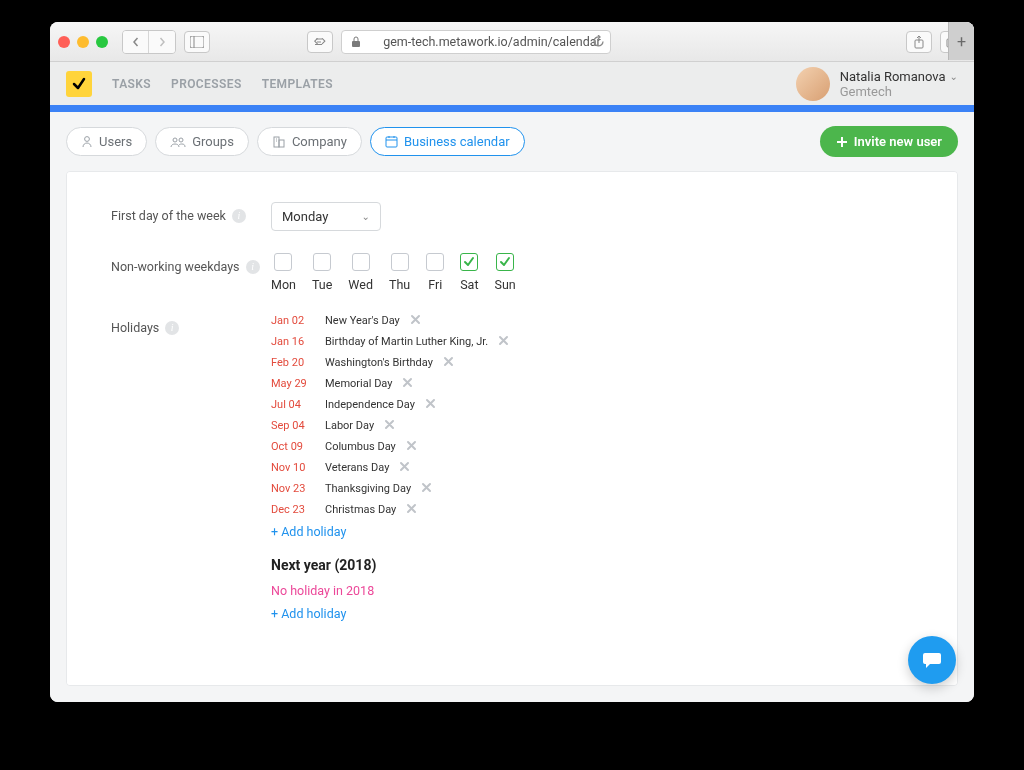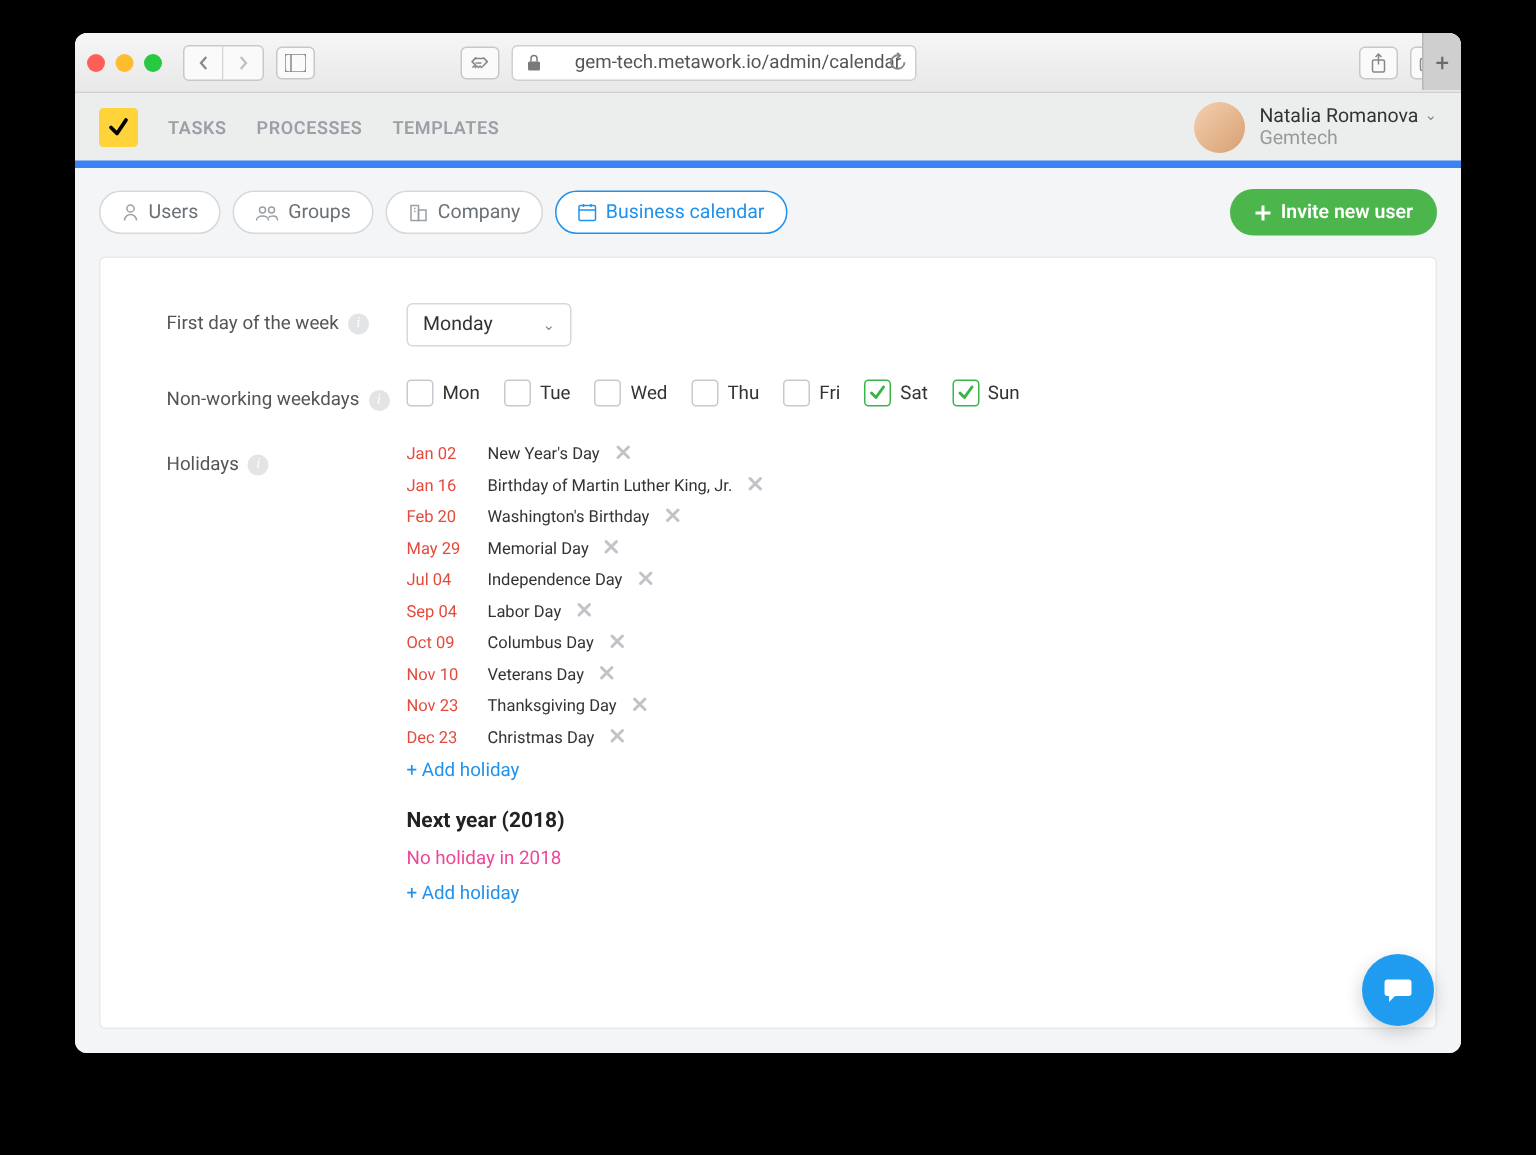--- a/index.html
+++ b/index.html
@@ -8,38 +8,38 @@
 .safari-titlebar { height: 40px; background: linear-gradient(#f6f6f6,#e8e8e8); border-bottom: 1px solid #d0d0d0; display: flex; align-items: center; padding: 0 8px; gap: 8px; }
 .traffic { display: flex; gap: 7px; margin-right: 6px; }
 .dot { width: 12px; height: 12px; border-radius: 50%; }
 .dot.red{background:#ff5f57;} .dot.yellow{background:#febc2e;} .dot.green{background:#28c840;}
 .btn-group { display:flex; border:1px solid #c8c8c8; border-radius:4px; overflow:hidden; }
 .btn-group .sbtn { width:26px; height:22px; display:flex;align-items:center;justify-content:center;color:#777;background:#fafafa;border-right:1px solid #d6d6d6; }
 .btn-group .sbtn:last-child{border-right:none;}
 .urlbar { flex:1; height:24px; background:#fff; border:1px solid #cfcfcf; border-radius:4px; display:flex; align-items:center; justify-content:center; font-size:12.5px; color:#555; gap:22px; max-width:370px; margin:0 auto; }
 .lonebtn{width:26px;height:22px;border:1px solid #c8c8c8;border-radius:4px;display:flex;align-items:center;justify-content:center;color:#777;background:#fafafa;}
 .app-body { flex:1; background:#f4f5f6; display:flex; flex-direction:column; overflow:hidden; }
-.app-header { height:50px; background:#eceded; display:flex; align-items:center; padding:0 16px; gap:20px; border-bottom:5px solid #3b82f6; }
+.app-header { height:50px; background:#eceded; display:flex; align-items:center; padding:0 16px; gap:20px; border-bottom:7px solid #3b82f6; }
 .logo { width:26px;height:26px;background:#ffd43b;border-radius:3px;display:flex;align-items:center;justify-content:center;font-weight:bold;color:#000; }
 .nav-item { font-size:12px; color:#9aa0a6; letter-spacing:.4px; font-weight:600; }
 .user-block{margin-left:auto;display:flex;align-items:center;gap:10px;}
 .avatar{width:34px;height:34px;border-radius:50%;background:linear-gradient(135deg,#f3d1b0,#d89f72);}
 .uname{font-size:13px;color:#333;display:flex;align-items:center;gap:4px;}
 .ucomp{font-size:13px;color:#999;}
 .toolbar-row { padding:14px 16px; display:flex; align-items:center; gap:8px; background:#f4f5f6; }
 .pill { border:1px solid #d6d9dc; background:#fff; color:#6b7075; font-size:13px; padding:6px 14px; border-radius:18px; display:flex; align-items:center; gap:6px; }
 .pill.active { border-color:#2092ed; color:#2092ed; }
 .invite-btn { margin-left:auto; background:#4cb64c; color:#fff; border-radius:18px; padding:8px 16px; font-size:13px; font-weight:600; display:flex;align-items:center;gap:6px; }
 .content-card { margin:0 16px 16px 16px; background:#fff; border-radius:4px; border:1px solid #e7e9eb; padding:30px 44px; flex:1; overflow:auto; }
 .form-row { display:flex; align-items:flex-start; margin-bottom:22px; }
 .form-label { width:160px; font-size:12.5px; color:#555; display:flex;align-items:center;gap:6px; padding-top:6px; }
 .info-dot{width:14px;height:14px;border-radius:50%;background:#e2e4e6;color:#fff;font-size:10px;display:flex;align-items:center;justify-content:center;font-style:italic;font-family:serif;}
 .select { border:1px solid #d6d9dc; border-radius:4px; padding:6px 10px; font-size:13px; width:110px; display:flex;justify-content:space-between;align-items:center;color:#333; }
 .weekdays{display:flex;gap:16px;align-items:center;}
-.wday{display:flex;align-items:center;gap:6px;font-size:12.5px;color:#333;}
+.wday{display:flex;align-items:center;gap:6px;font-size:12.5px;color:#333;flex-direction:column;}
 .cb{width:18px;height:18px;border:1.5px solid #c6cad0;border-radius:3px;display:flex;align-items:center;justify-content:center;}
 .cb.checked{border-color:#39b54a;}
 .cb.checked svg{display:block;} .cb svg{display:none;}
 .section-title{font-size:14px;font-weight:700;color:#222;margin-bottom:10px;display:flex;align-items:baseline;gap:12px;}
 .clear-link{font-size:12px;color:#2092ed;font-weight:400;}
 .holiday{display:flex;align-items:flex-start;gap:10px;font-size:11px;margin-bottom:8px;}
 .hdate{color:#e34b3d;width:44px;}
 .hname{color:#333;}
 .hdel{color:#c0c4c9;}
 .add-link{color:#2092ed;font-size:12.5px;margin-top:6px;margin-bottom:18px;display:block;}

